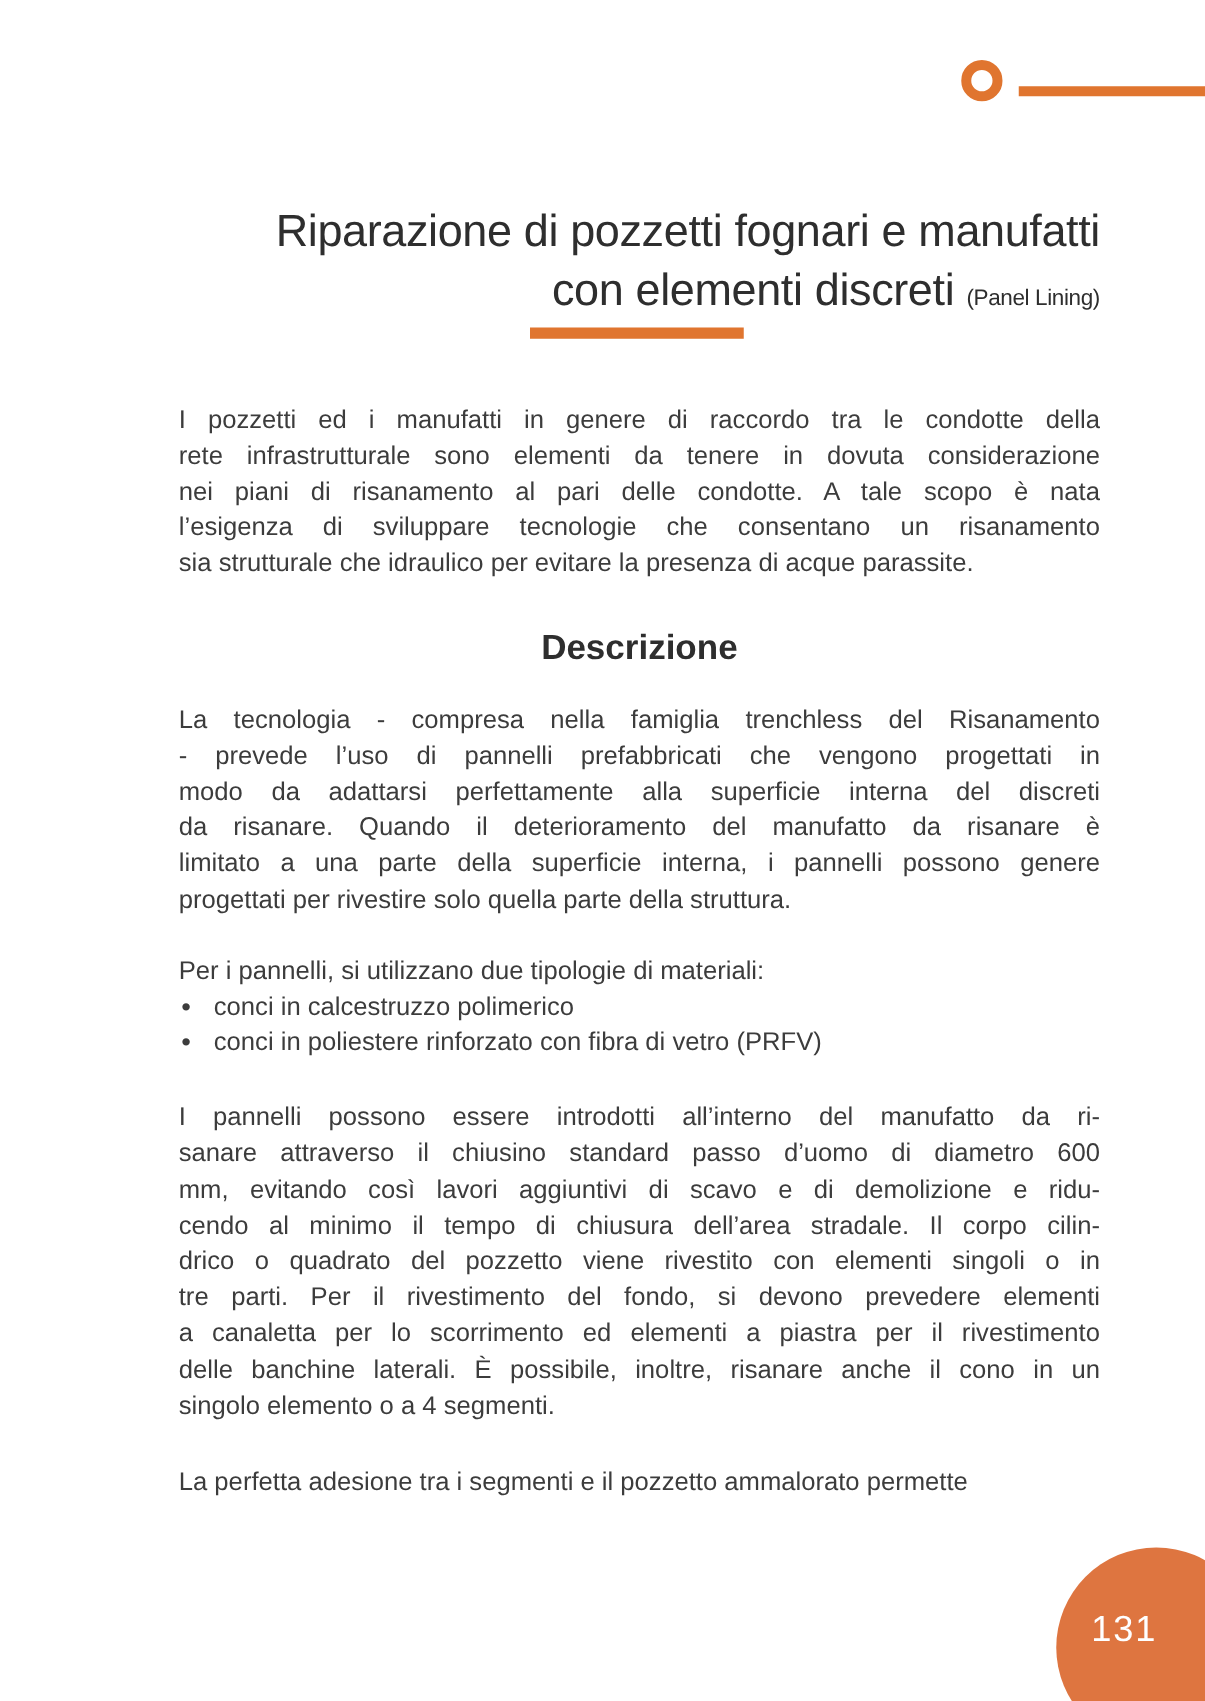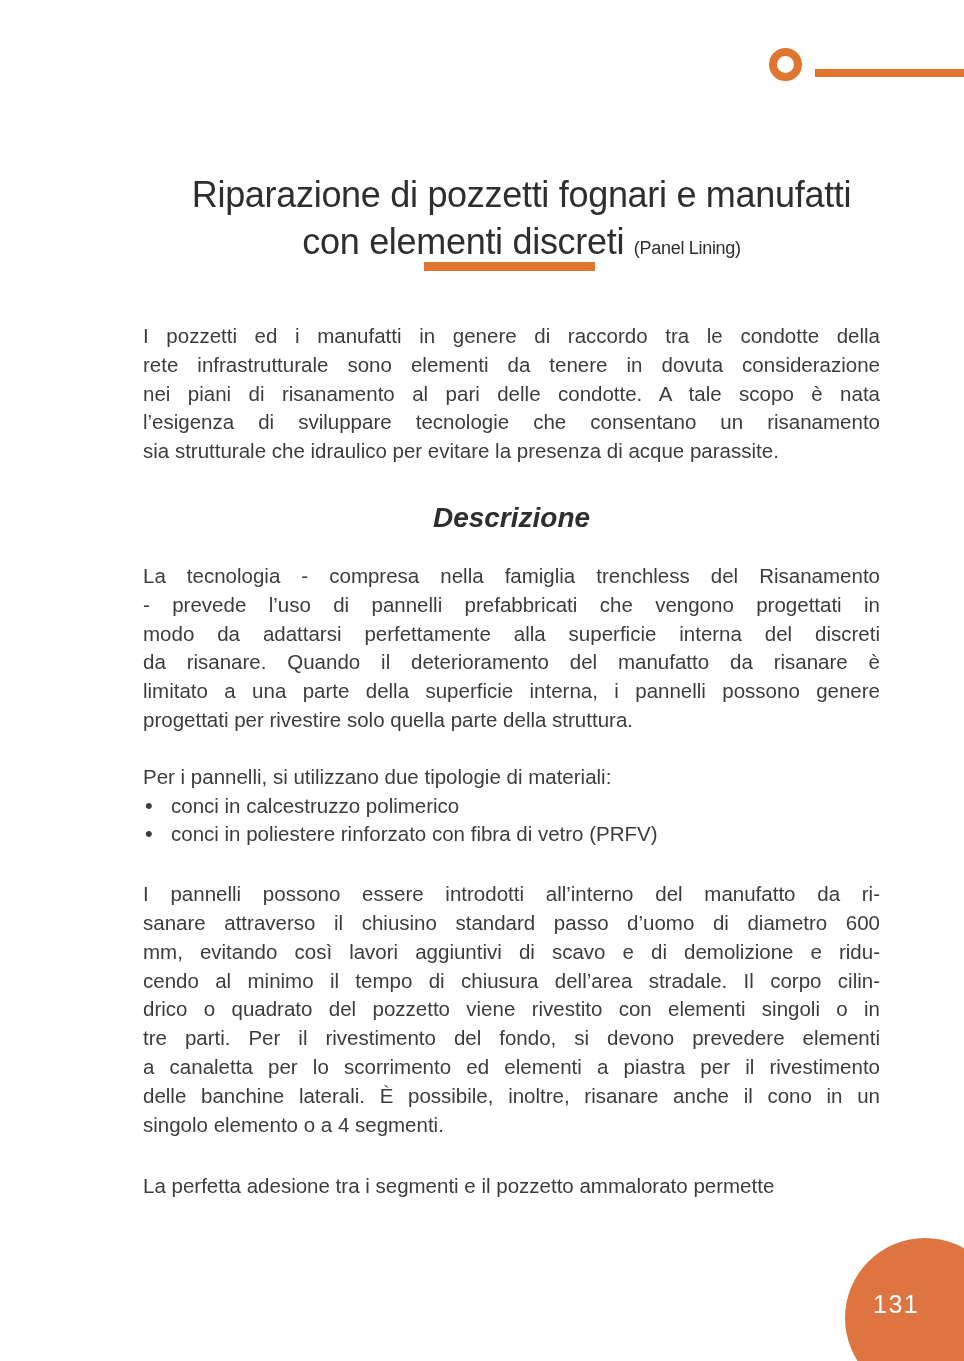--- a/index.html
+++ b/index.html
@@ -34,22 +34,22 @@
     left: 815px; top: 69px;
     width: 149px; height: 8px;
     background: var(--accent);
   }
 
   
   .title {
     position: absolute;
     left: 143px; top: 161px;
     width: 737px;
-    margin: 10px;
-    text-align: center;
+    margin: 0;
+    text-align: right;
     font-size: 36px;
     line-height: 47px;
     font-weight: 400;
     letter-spacing: -0.3px;
     color: var(--heading);
   }
   .title-line { display: block; white-space: nowrap; }
   .title-suffix { font-size: 18px; }
   .title-rule {
     position: absolute;
@@ -74,21 +74,20 @@
   }
   .para .jline:last-child { text-align-last: left; }
 
   .subheading {
     margin: 36px 0 0 0;
     font-size: 28px;
     line-height: 32px;
     text-align: center;
     font-weight: 600;
     color: var(--heading);
-    font-style: italic;
   }
   .para-description { margin-top: 28px; }
   .para-lead { margin-top: 28px; }
   .bullets { margin: 0; }
   .bullet-item { display: flex; line-height: 28.8px; }
   .bullet-marker {
     width: 28px;
     flex: 0 0 28px;
     padding-left: 2px;
     font-size: 22px;
@@ -101,21 +100,21 @@
   .page-badge {
     position: absolute;
     left: 845px; top: 1238px;
     width: 160px; height: 160px;
     border-radius: 50%;
     background: var(--badge);
   }
   .page-num {
     position: absolute;
     left: 28px; top: 51px;
-    font-size: 25px;
+    font-size: 29px;
     line-height: 31px;
     letter-spacing: 1.5px;
     color: #ffffff;
     font-weight: 400;
   }
 </style>
 </head>
 <body>
 
 <div class="page">

